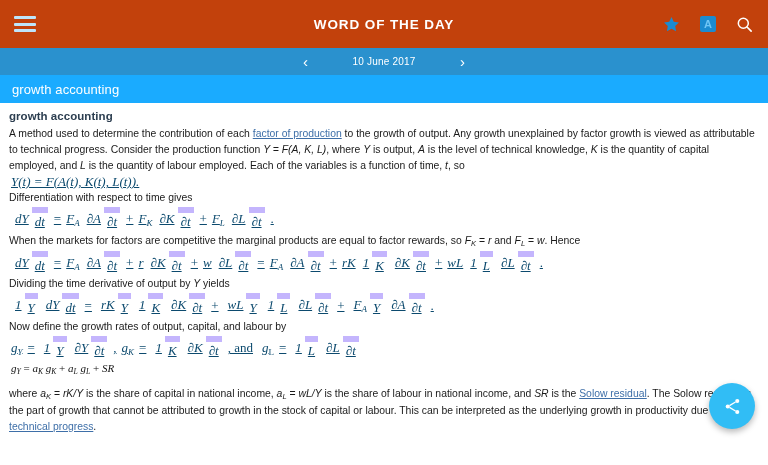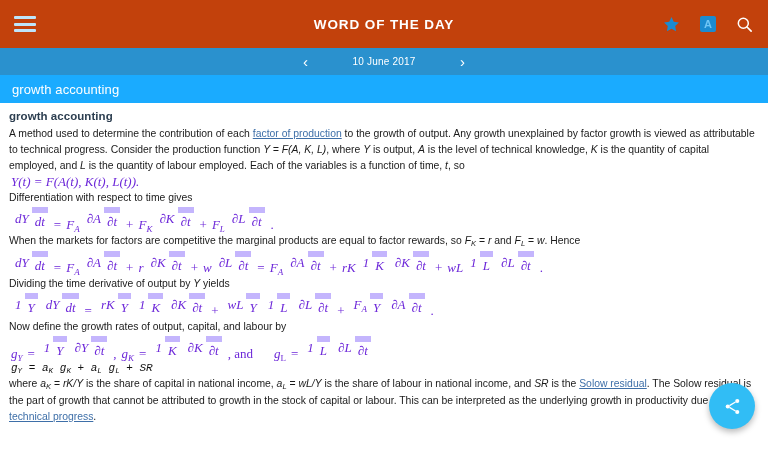--- a/index.html
+++ b/index.html
@@ -128,43 +128,44 @@
   i, .it { font-style: italic; }
   .intro-line { margin-top: 1px; }
   sub { font-size: 7.6px; vertical-align: baseline; position: relative; top: 2px; }
 
   
   .math {
     font-family: "Liberation Serif", serif;
     font-style: italic;
     font-size: 13px;
     display: flex;
-    align-items: flex-end;
+    align-items: center;
     gap: 3px;
     margin: 1px 0 2px 2px;
-    color: #6d28d9;
+    color: #0c4a6e;
     line-height: 1;
+    text-decoration: underline;
   }
   .math .op { font-style: normal; padding: 0 2px; }
   .frac {
     display: inline-flex;
     flex-direction: row;
     align-items: center;
     vertical-align: middle;
     line-height: 1.05;
     padding: 0 1px;
   }
   .frac .num { padding: 0 3px; }
   .frac .den { padding: 2px 3px; border-top: 6px solid #c4b5fd; }
   .vsub { font-size: 9px; font-style: italic; position: relative; top: 3px; }
   .vsubn { font-size: 9px; font-style: normal; position: relative; top: 3px; }
   .eqn-small {
-    font-family: Liberation Mono, monospace;
+    font-family: Liberation Serif, serif;
     font-size: 11px;
-    margin: 1px 0 2px 2px;
+    margin: 1px 0 12px 2px;
     color: #111;
   }
   .eqn-small i { font-style: italic; }
 
   
   .fab {
     position: absolute;
     right: 13px;
     bottom: 36px;
     width: 46px; height: 46px;
@@ -380,21 +381,21 @@
     <span class="op">=</span>
     <span class="frac">
       <span class="num">1</span>
       <span class="den">K</span>
     </span>
     <span class="frac">
       <span class="num">∂K</span>
       <span class="den">∂t</span>
     </span>
     <span class="op">, and</span>
-    <span style="margin-left:16px;">g<span class="vsubn">L</span></span>
+    <span style="margin-left:4px;">g<span class="vsubn">L</span></span>
     <span class="op">=</span>
     <span class="frac">
       <span class="num">1</span>
       <span class="den">L</span>
     </span>
     <span class="frac">
       <span class="num">∂L</span>
       <span class="den">∂t</span>
     </span>
   </div>

